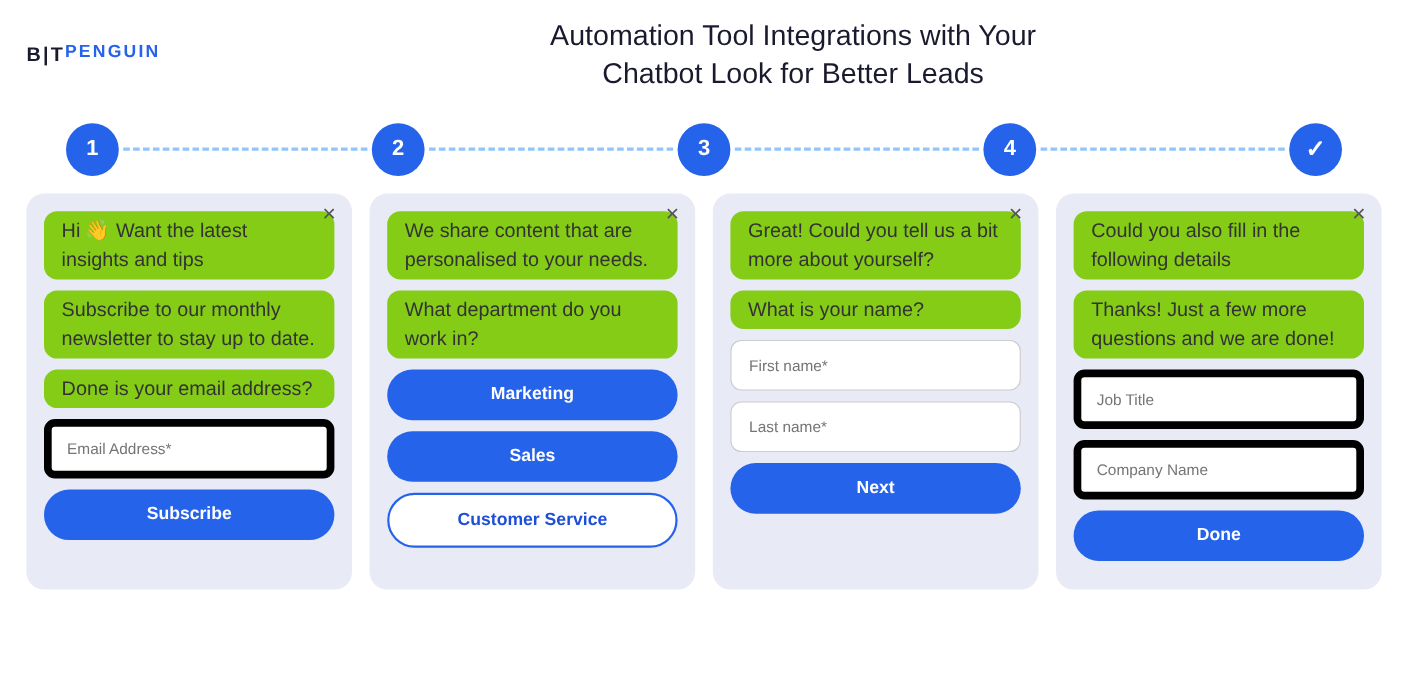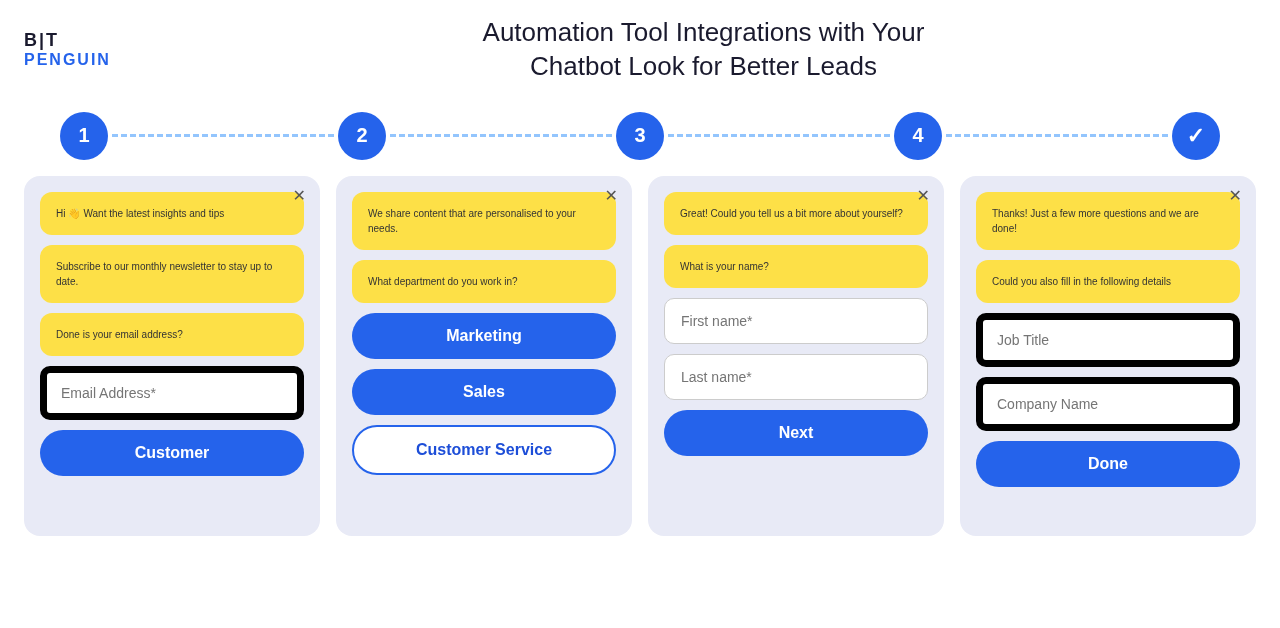--- a/index.html
+++ b/index.html
@@ -12,21 +12,21 @@
     }
 
     
     .header {
       display: flex;
       align-items: center;
       padding: 16px 24px 8px 24px;
     }
     .logo {
       display: flex;
-      flex-direction: column;
+      flex-direction: row;
       align-items: flex-start;
       margin-right: 40px;
     }
     .logo-top {
       display: flex;
       align-items: center;
       gap: 4px;
     }
     .logo-bot {
       font-size: 18px;
@@ -111,24 +111,24 @@
       font-size: 16px;
       color: #555;
       cursor: pointer;
       background: none;
       border: none;
       font-weight: 300;
       line-height: 1;
     }
 
     .chat-bubble {
-      background: #fde047;
+      background: #84cc16;
       border-radius: 12px;
-      padding: 14px 16px;
-      font-size: 10px;
+      padding: 4px 16px;
+      font-size: 18px;
       color: #333;
       line-height: 1.5;
     }
 
     .chat-input {
       background: #fff;
       border: 7px solid #000000;
       border-radius: 10px;
       padding: 12px 14px;
       font-size: 14px;
@@ -211,21 +211,21 @@
 </div>
 
 <div class="cards-container">
 
   <div class="chat-card">
     <button class="close-btn">✕</button>
     <div class="chat-bubble">Hi 👋 Want the latest insights and tips</div>
     <div class="chat-bubble">Subscribe to our monthly newsletter to stay up to date.</div>
     <div class="chat-bubble">Done is your email address?</div>
     <input class="chat-input" type="email" placeholder="Email Address*" style="">
-    <button class="chat-btn">Customer</button>
+    <button class="chat-btn">Subscribe</button>
   </div>
 
   <div class="chat-card">
     <button class="close-btn">✕</button>
     <div class="chat-bubble">We share content that are personalised to your needs.</div>
     <div class="chat-bubble">What department do you work in?</div>
     <button class="chat-btn">Marketing</button>
     <button class="chat-btn">Sales</button>
     <button class="chat-btn outline">Customer Service</button>
   </div>
@@ -234,20 +234,20 @@
     <button class="close-btn">✕</button>
     <div class="chat-bubble">Great! Could you tell us a bit more about yourself?</div>
     <div class="chat-bubble">What is your name?</div>
     <input class="name-input" type="text" placeholder="First name*" style="">
     <input class="name-input" type="text" placeholder="Last name*" style="">
     <button class="chat-btn">Next</button>
   </div>
 
   <div class="chat-card">
     <button class="close-btn">✕</button>
+    <div class="chat-bubble">Could you also fill in the following details</div>
     <div class="chat-bubble">Thanks! Just a few more questions and we are done!</div>
-    <div class="chat-bubble">Could you also fill in the following details</div>
     <input class="chat-input" type="text" placeholder="Job Title" style="">
     <input class="chat-input" type="text" placeholder="Company Name" style="">
     <button class="chat-btn">Done</button>
   </div>
 
 </div>
 
 </body></html>

